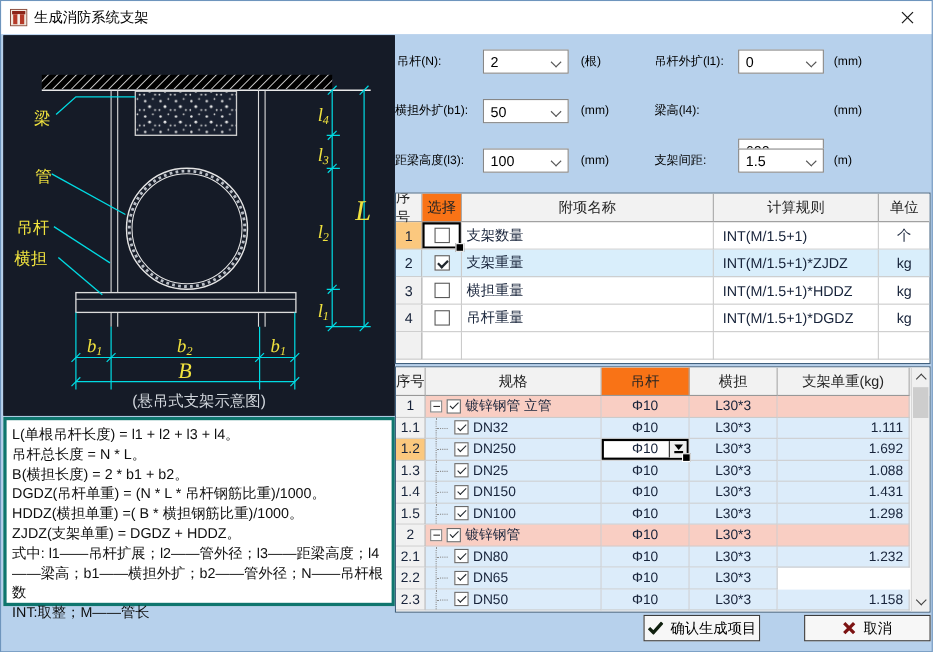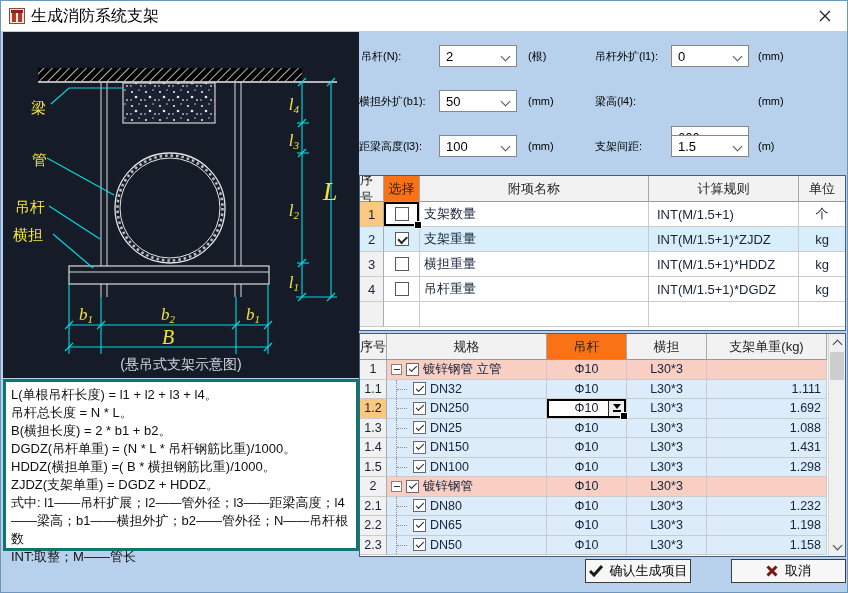--- a/index.html
+++ b/index.html
@@ -3,21 +3,21 @@
 <meta charset="utf-8">
 <style>
   html,body{margin:0;padding:0;background:#8fa8c6;}
   .window{position:relative;width:848px;height:593px;background:#b7d1ec;
     font-family:"Liberation Sans","DejaVu Sans",sans-serif;border:1px solid #6e95bd;
     box-sizing:border-box;overflow:hidden;}
   
   .titlebar{position:absolute;left:0;top:0;right:0;height:30px;background:#ffffff;
     display:flex;align-items:center;padding-left:8px;box-sizing:border-box;}
   .app-icon{width:16px;height:16px;margin-right:6px;flex:none;}
-  .title{font-size:16px;color:#000;}
+  .title{font-size:13px;color:#000;}
   .close-btn{position:absolute;right:0;top:0;width:45px;height:29px;display:flex;
     align-items:center;justify-content:center;cursor:pointer;}
   
   .drawing{position:absolute;left:2px;top:31px;width:356px;height:346px;background:#151b27;}
   .formulas{position:absolute;left:2px;top:378px;width:356px;height:172px;background:#ffffff;
     border:3px solid #0f766e;box-sizing:border-box;padding:4px 5px;font-size:13px;color:#101010;
     line-height:18px;}
   .formulas div{white-space:normal;}
   svg text{font-family:"Liberation Sans","DejaVu Sans",sans-serif;}
   .lbl{fill:#f0e23e;font-size:15px;}
@@ -444,21 +444,20 @@
 
     <div class="row itm">
       <div class="cell no s0">2.2</div>
       <div class="cell s1">
         <span class="treei"></span>
         <span class="ckb checked"></span>
         <span>DN65</span>
       </div>
       <div class="cell s2">Φ10</div>
       <div class="cell s3">L30*3</div>
-      <div class="cell s4">1.198</div>
     </div>
 
     <div class="row itm">
       <div class="cell no s0">2.3</div>
       <div class="cell s1">
         <span class="treei"></span>
         <span class="ckb checked"></span>
         <span>DN50</span>
       </div>
       <div class="cell s2">Φ10</div>

